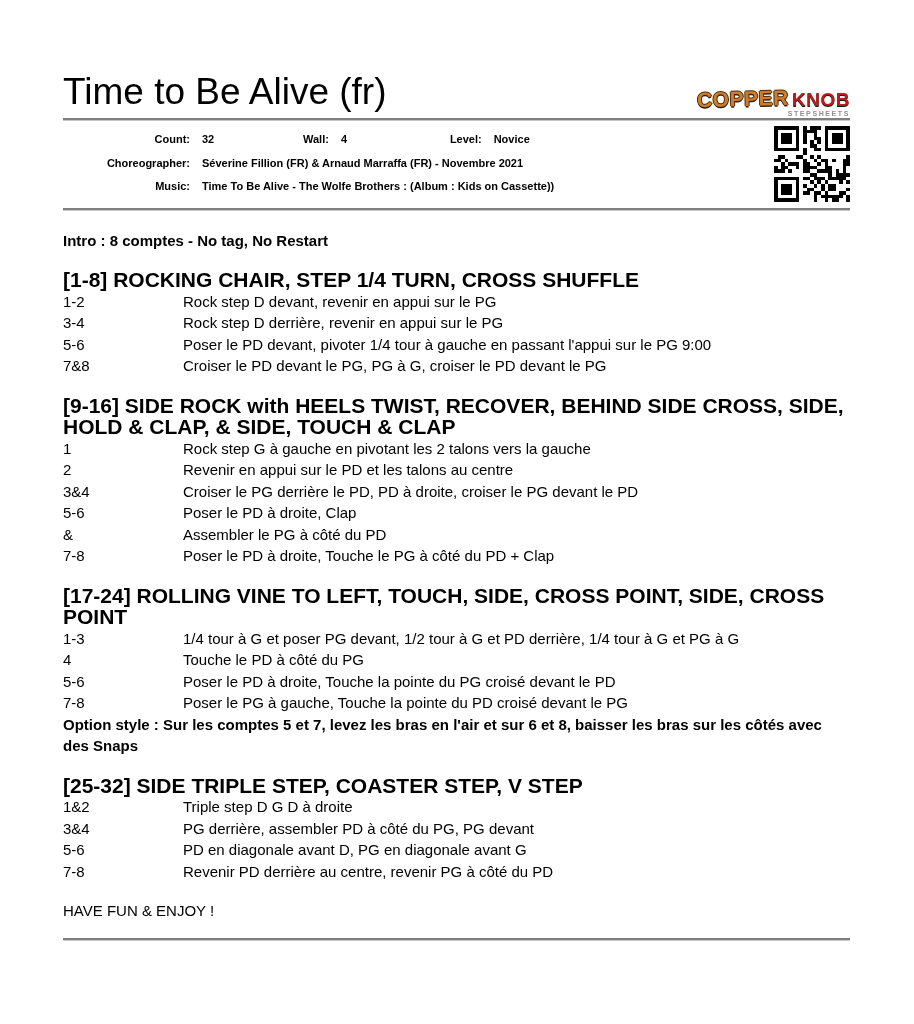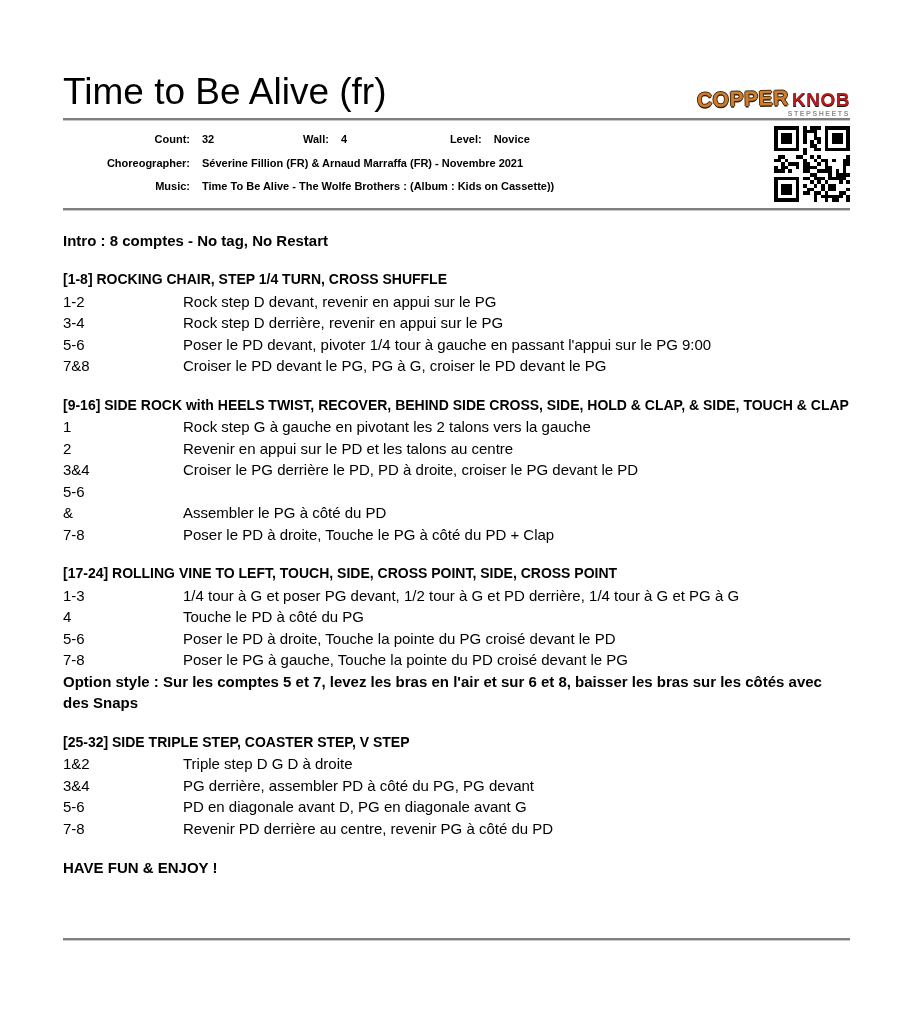--- a/index.html
+++ b/index.html
@@ -53,28 +53,28 @@
   .mval   { margin-left: 12px; font-weight: bold; }
   .wlab   { width: 127px; text-align: right; }
   .v1     { width: 101px; flex: none; }
   .v2     { width: 109px; flex: none; }
   .qr { position: absolute; top: 5px; right: 0; width: 76px; height: 76px; }
   
   .body { font-size: 15px; line-height: 21.5px; }
   .intro { margin: 19px 0 0 0; font-weight: 700; }
   .section { margin-top: 18px; }
   .section h2 {
-    margin: 0; font-size: 14px; line-height: 21.5px; font-weight: 700;
+    margin: 0; font-size: 21px; line-height: 21.5px; font-weight: 700;
     letter-spacing: 0;
   }
   .step-row { display: flex; }
   .step-count { flex: none; width: 120px; }
   .step-text { flex: 1; }
   .note { margin: 0; font-weight: 700; }
-  .footer-msg { margin: 18px 0 0 0; font-weight: 700; }
+  .footer-msg { margin: 18px 0 0 0; font-weight: 400; }
   .rule-footer { position: absolute; left: 63px; right: 64px; top: 938px; }
 </style>
 </head>
 <body>
 
 <div class="page">
 
   <h1 class="title">Time to Be Alive (fr)</h1>
 
   <div class="logo">
@@ -376,20 +376,21 @@
     <span class="step-text">Revenir en appui sur le PD et les talons au centre</span>
   </div>
 
   <div class="step-row">
     <span class="step-count">3&amp;4</span>
     <span class="step-text">Croiser le PG derrière le PD, PD à droite, croiser le PG devant le PD</span>
   </div>
 
   <div class="step-row">
     <span class="step-count">5-6</span>
+    <span class="step-text">Poser le PD à droite, Clap</span>
   </div>
 
   <div class="step-row">
     <span class="step-count">&amp;</span>
     <span class="step-text">Assembler le PG à côté du PD</span>
   </div>
 
   <div class="step-row">
     <span class="step-count">7-8</span>
     <span class="step-text">Poser le PD à droite, Touche le PG à côté du PD + Clap</span>

